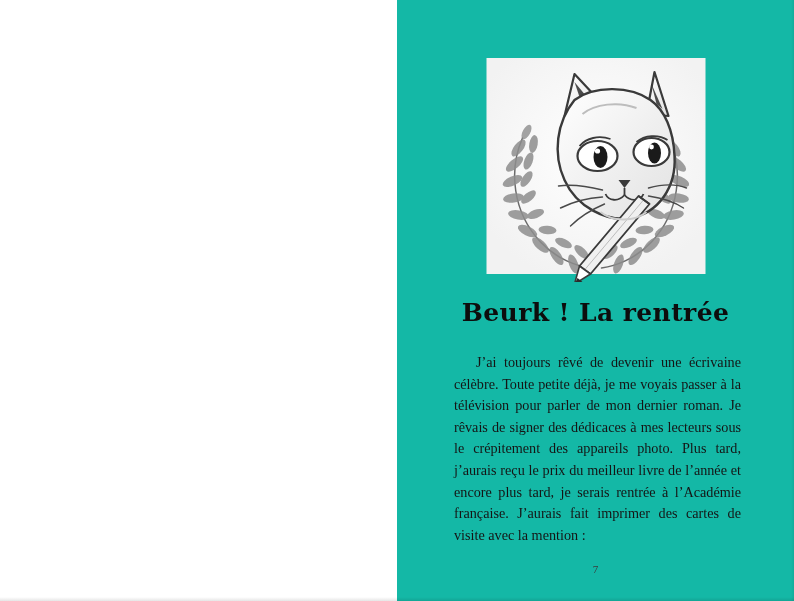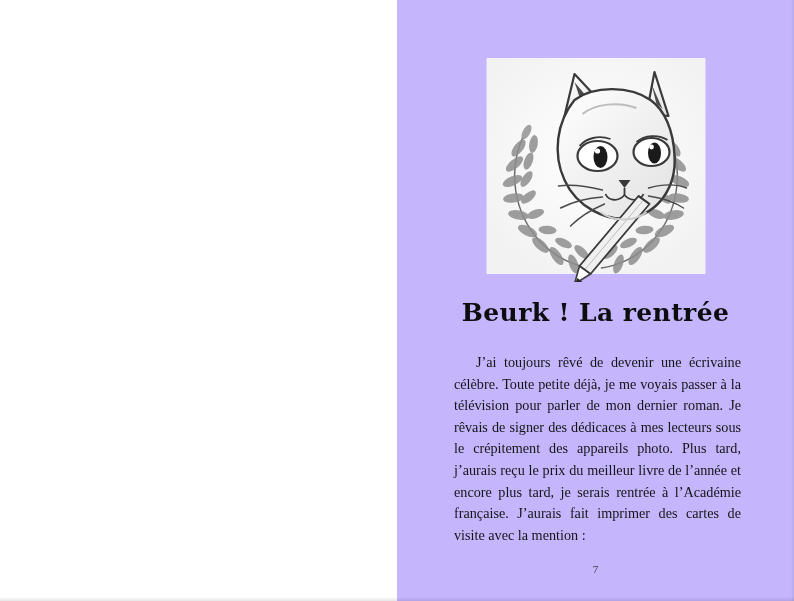--- a/index.html
+++ b/index.html
@@ -23,21 +23,21 @@
     display: flex;
   }
   .page-left {
     width: 50%;
     height: 100%;
     background: #ffffff;
   }
   .page-right {
     width: 50%;
     height: 100%;
-    background: #c4b5fd;
+    background: #14b8a6;
     position: relative;
   }
 
   
   .scan-edge-bottom {
     position: absolute;
     left: 0;
     right: 0;
     bottom: 0;
     height: 4px;

